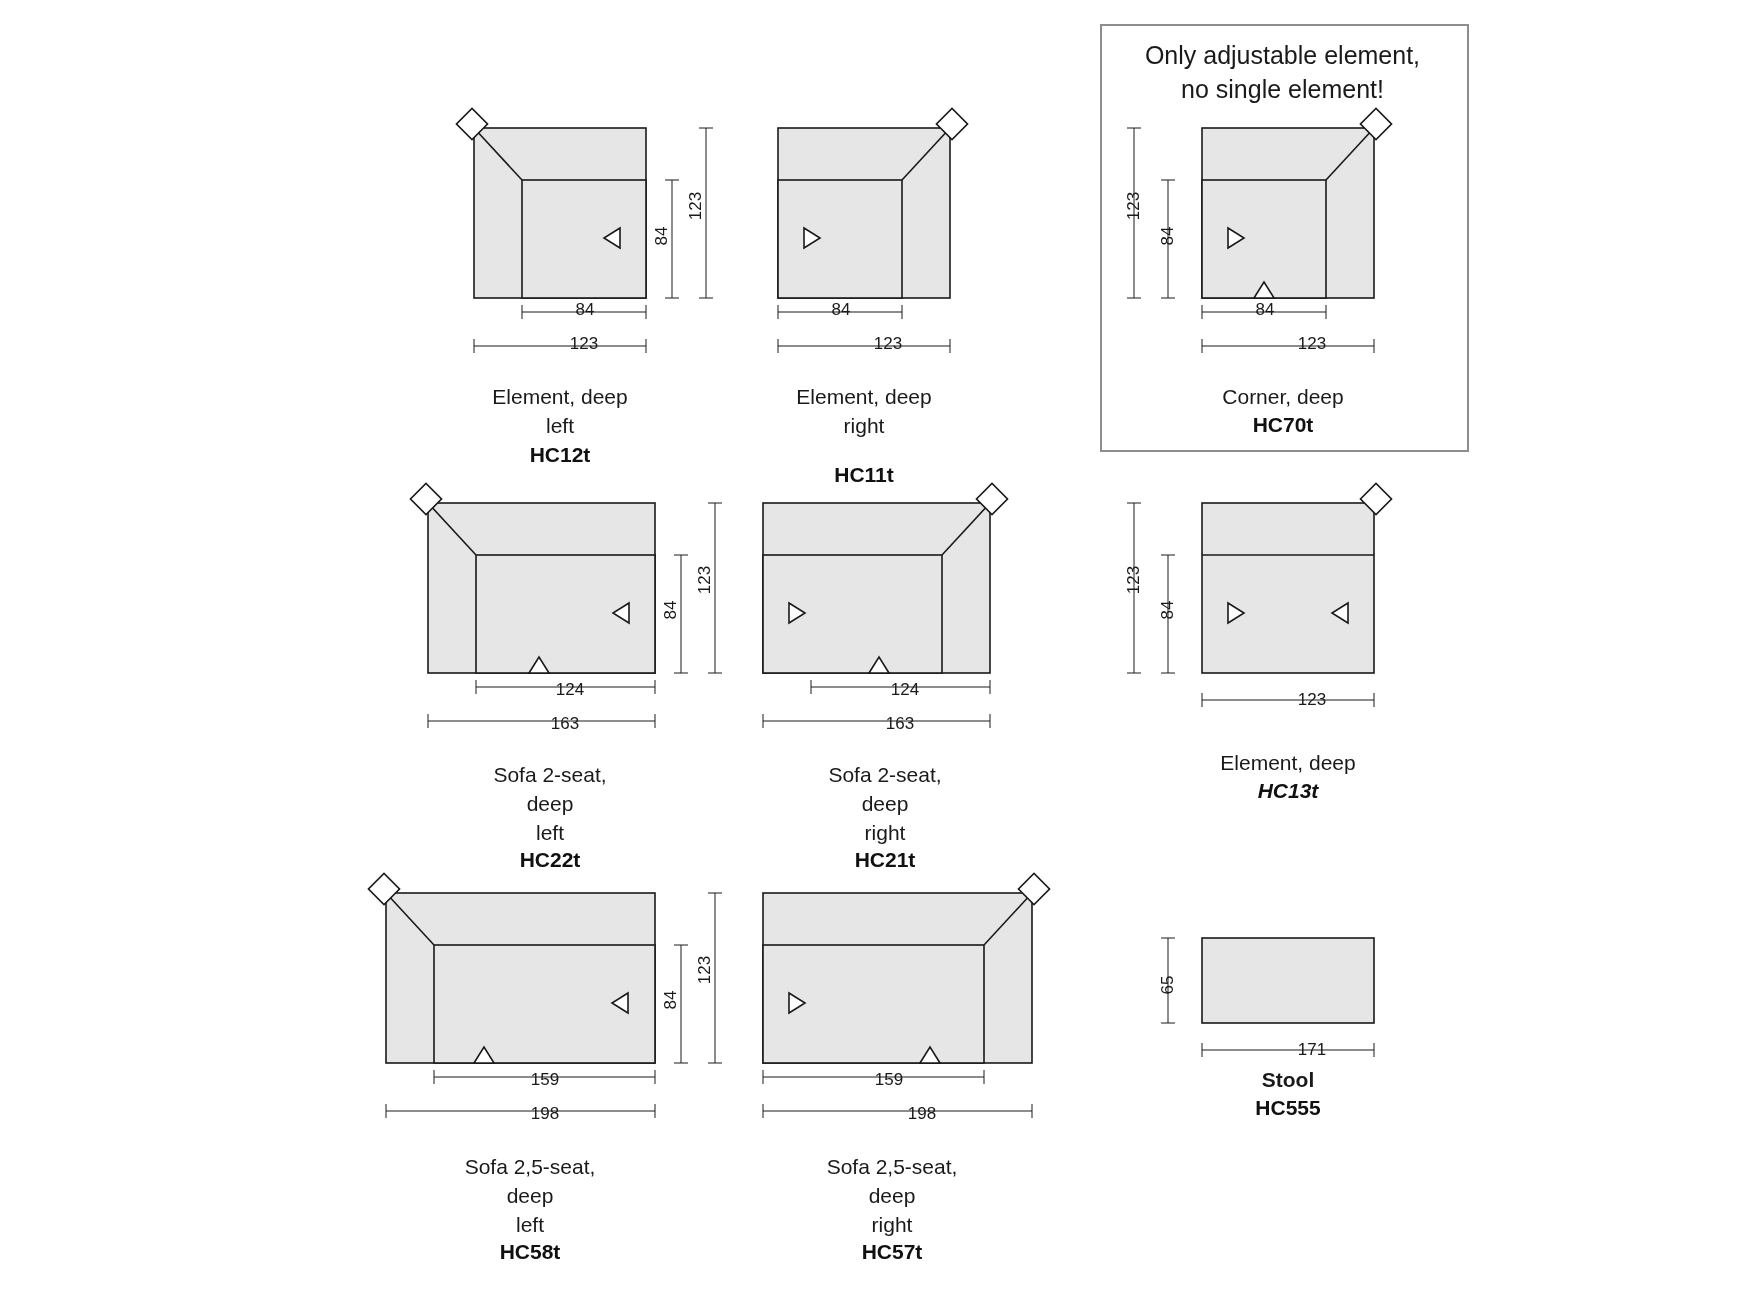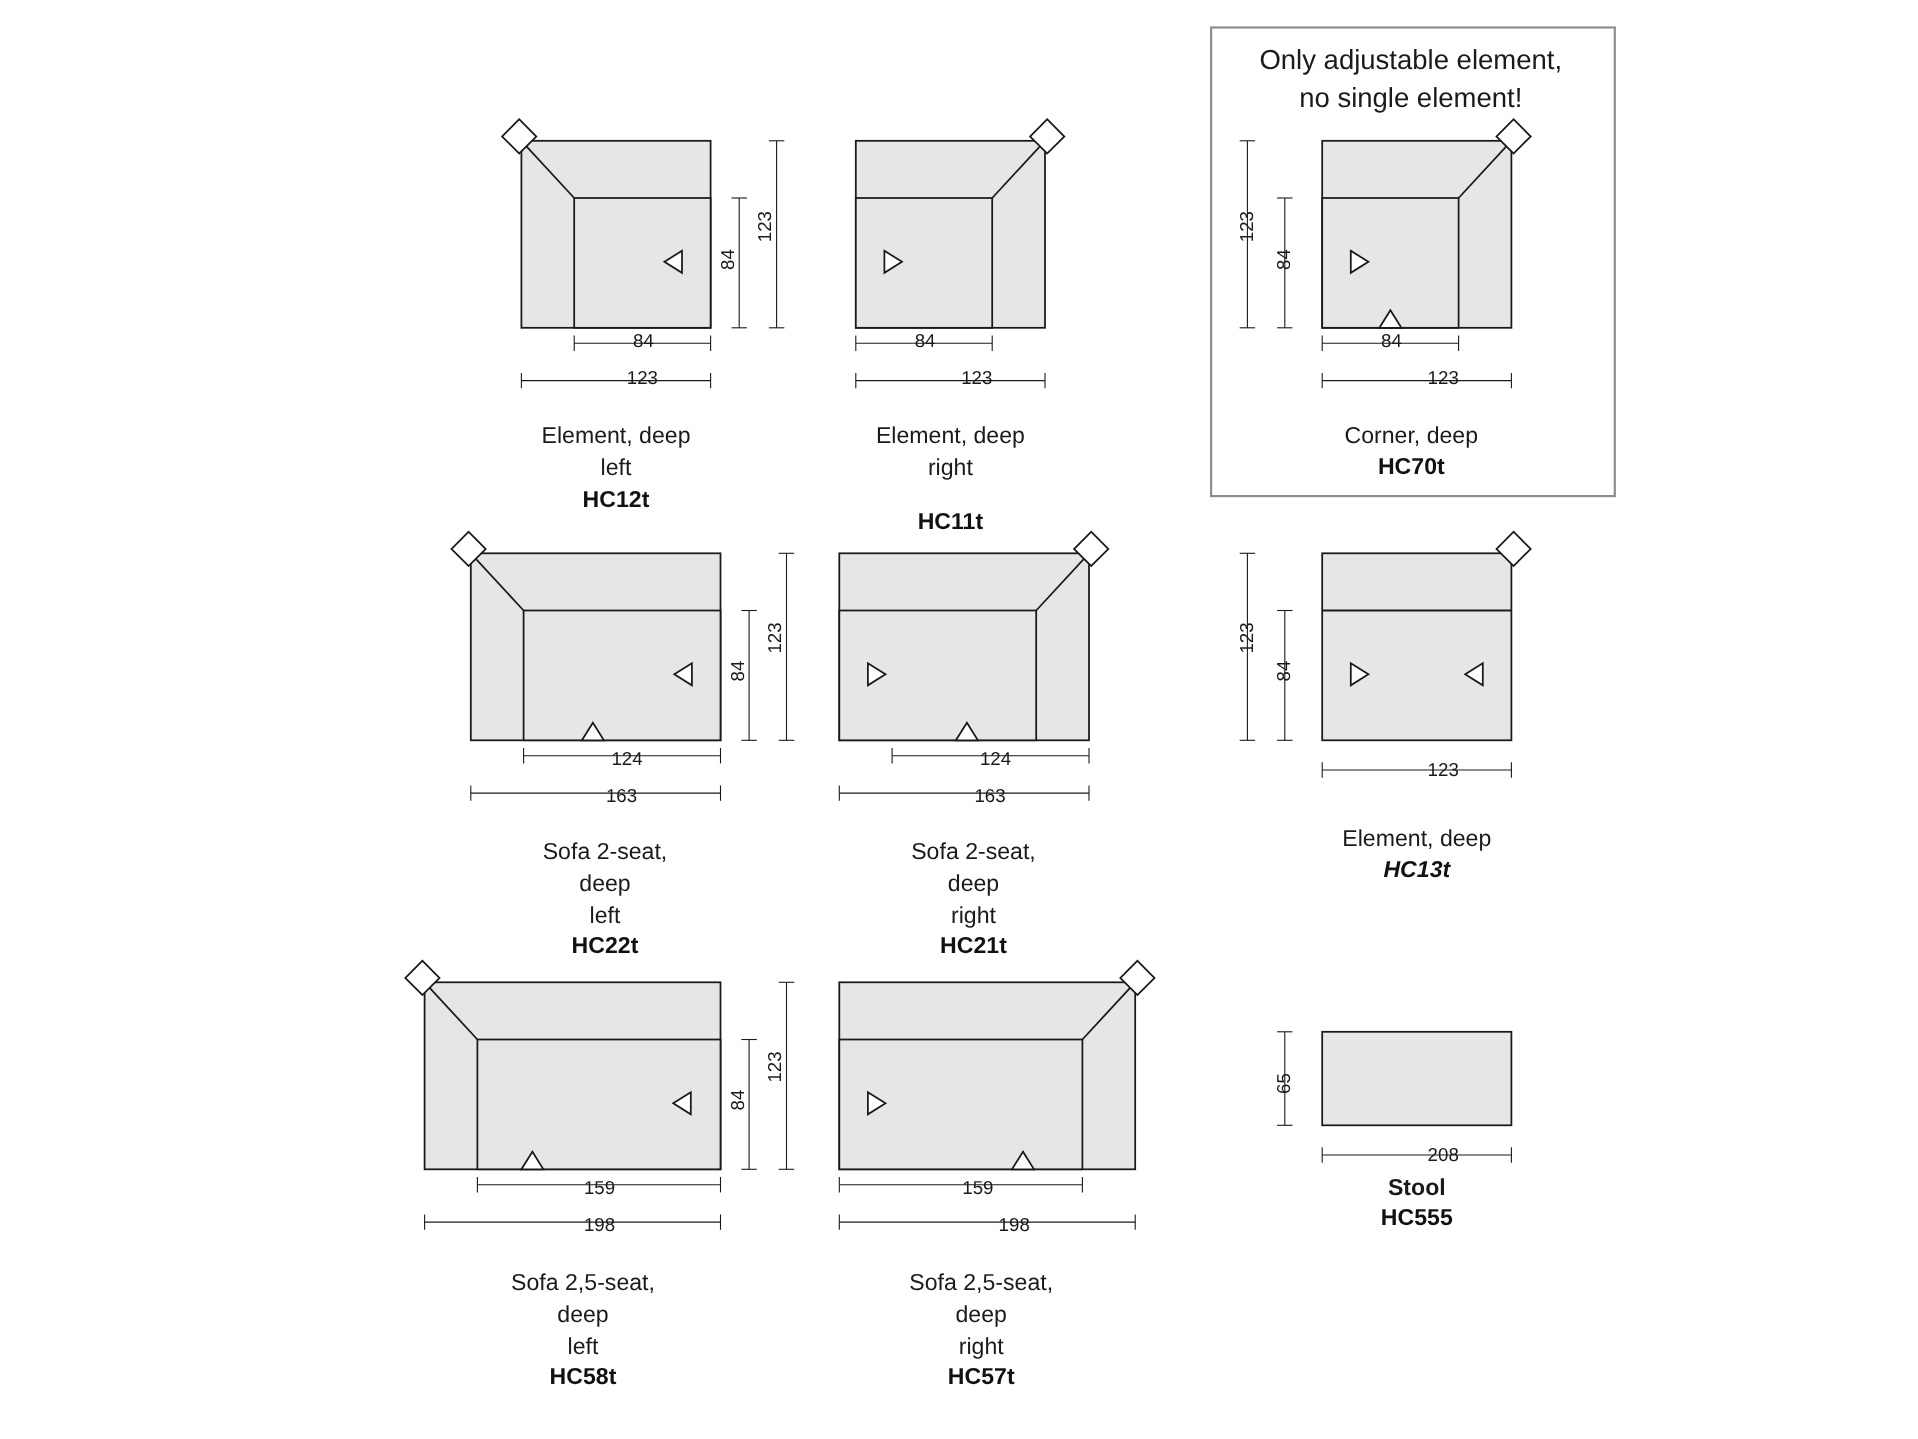--- a/index.html
+++ b/index.html
@@ -376,17 +376,17 @@
         <line x1="-28" y1="8" x2="-28" y2="93"></line>
         <line x1="-35" y1="8" x2="-21" y2="8"></line>
         <line x1="-35" y1="93" x2="-21" y2="93"></line>
         <line x1="6" y1="120" x2="178" y2="120"></line>
         <line x1="6" y1="113" x2="6" y2="127"></line>
         <line x1="178" y1="113" x2="178" y2="127"></line>
       </g>
     </svg>
   </div>
   <div class="dimlabel vert" style="left:1138px; top:975px; width:60px; transform:rotate(-90deg);">65</div>
-  <div class="dimlabel" style="left:1222px; top:1040px; width:180px;">208</div>
+  <div class="dimlabel" style="left:1222px; top:1040px; width:180px;">171</div>
   <div class="caption" style="left:1163px; top:1065px; width:250px;font-weight:bold;">Stool</div>
   <div class="code" style="left:1163px; top:1093px; width:250px;">HC555</div>
 
 </div>
 
 </body></html>

